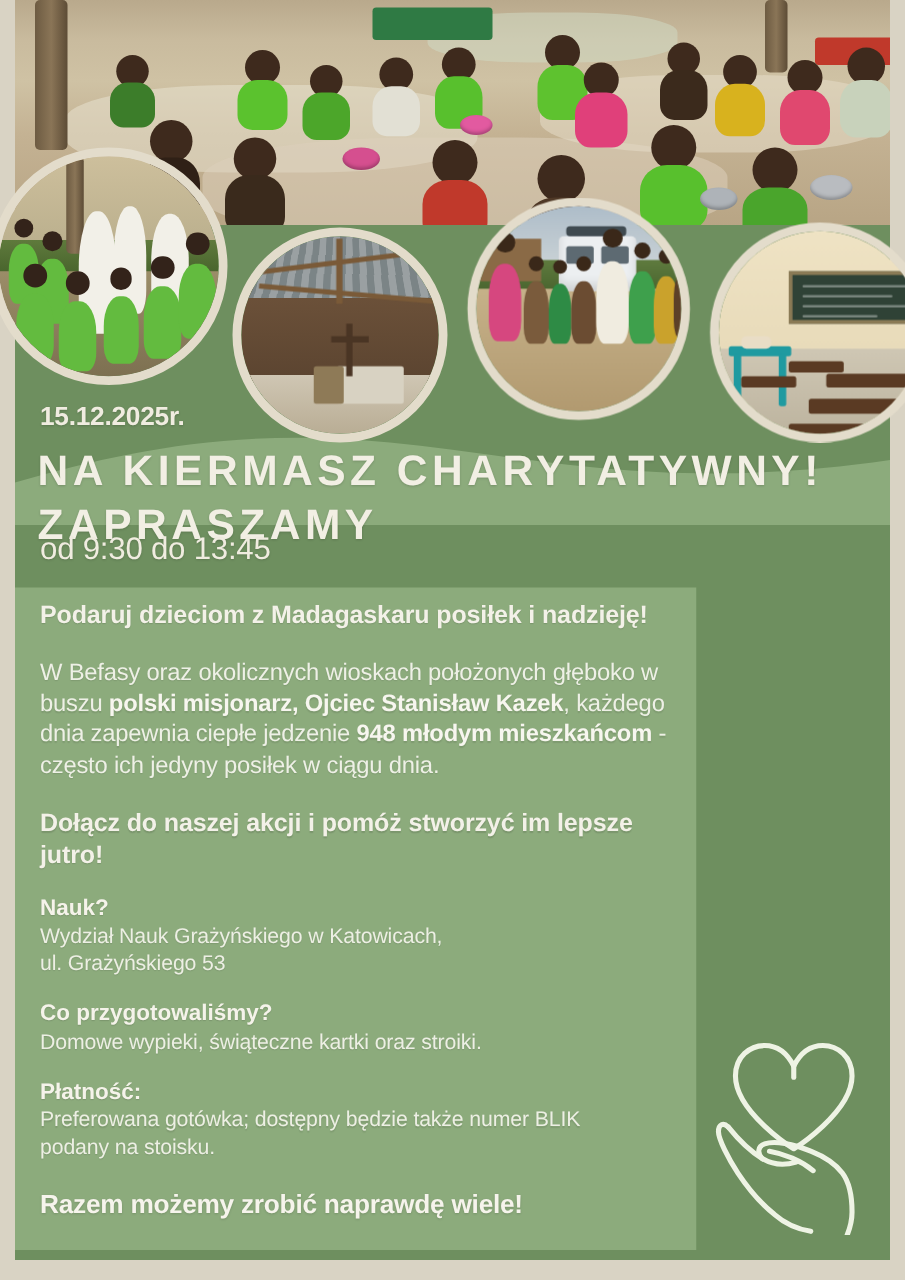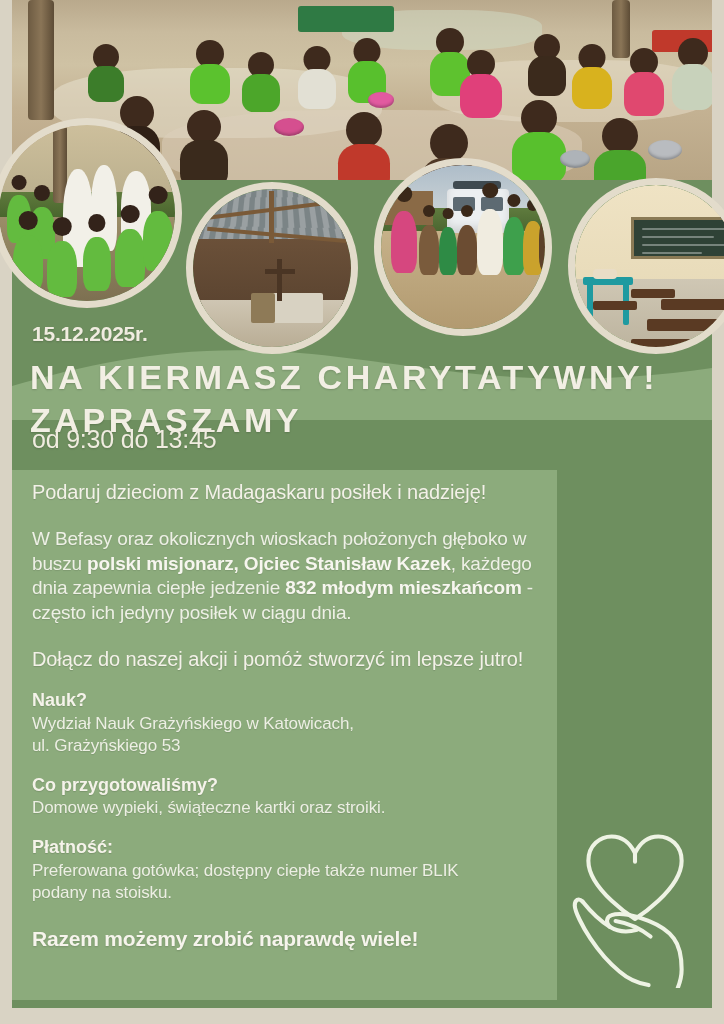--- a/index.html
+++ b/index.html
@@ -204,21 +204,21 @@
 
   .body-text {
     position: absolute;
     left: 32px;
     top: 480px;
     width: 510px;
     color: #f3f1e8;
   }
   .b-strong {
     font-size: 20px;
-    font-weight: 400;
+    font-weight: 700;
     line-height: 1.26;
     letter-spacing: -0.1px;
     text-shadow: 0 1px 1px rgba(0,0,0,.13);
   }
   .b-para {
     font-size: 19px;
     font-weight: 400;
     line-height: 1.29;
     letter-spacing: -0.15px;
     color: #eef0e6;
@@ -453,21 +453,21 @@
   <div class="time-line">od 9:30 do 13:45</div>
 
   <div class="content-panel"></div>
 
   <div class="body-text">
 
     <div class="b-strong">Podaruj dzieciom z Madagaskaru posiłek i nadzieję!</div>
 
     <div class="gap-lg"></div>
 
-    <div class="b-para"><span>W Befasy oraz okolicznych wioskach położonych głęboko w buszu </span><b>polski misjonarz, Ojciec Stanisław Kazek</b><span>, każdego dnia zapewnia ciepłe jedzenie </span><b>832 młodym mieszkańcom</b><span> - często ich jedyny posiłek w ciągu dnia.</span></div>
+    <div class="b-para"><span>W Befasy oraz okolicznych wioskach położonych głęboko w buszu </span><b>polski misjonarz, Ojciec Stanisław Kazek</b><span>, każdego dnia zapewnia ciepłe jedzenie </span><b>948 młodym mieszkańcom</b><span> - często ich jedyny posiłek w ciągu dnia.</span></div>
 
     <div class="gap-lg"></div>
 
     <div class="b-strong">Dołącz do naszej akcji i pomóż stworzyć im lepsze jutro!</div>
 
     <div class="gap-md"></div>
 
     <div>
       <div class="q-head">Nauk?</div>
       <div class="q-body">Wydział Nauk Grażyńskiego w Katowicach,</div>
@@ -478,21 +478,21 @@
 
     <div>
       <div class="q-head">Co przygotowaliśmy?</div>
       <div class="q-body">Domowe wypieki, świąteczne kartki oraz stroiki.</div>
     </div>
 
     <div class="gap-md"></div>
 
     <div>
       <div class="q-head">Płatność:</div>
-      <div class="q-body">Preferowana gotówka; dostępny ciepłe także numer BLIK</div>
+      <div class="q-body">Preferowana gotówka; dostępny będzie także numer BLIK</div>
       <div class="q-body">podany na stoisku.</div>
     </div>
 
     <div class="gap-lg"></div>
 
     <div class="closing">Razem możemy zrobić naprawdę wiele!</div>
   </div>
 
   <div class="heart-hand">
     <svg viewBox="0 0 140 175" fill="none" stroke="#eef3e4" stroke-width="4.2" stroke-linecap="round" stroke-linejoin="round">

